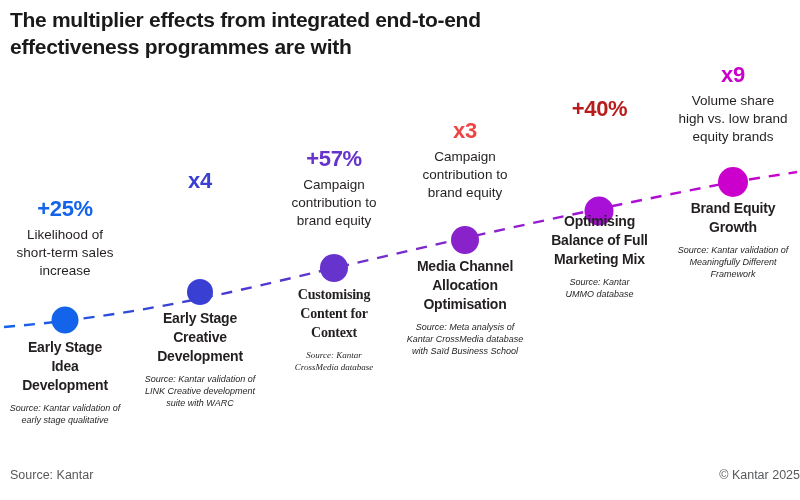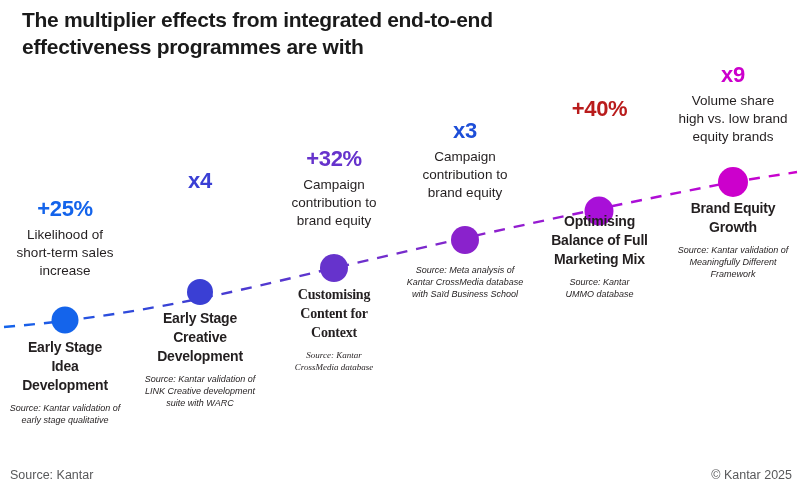--- a/index.html
+++ b/index.html
@@ -15,21 +15,20 @@
     overflow: hidden;
     position: relative;
   }
 
   
   #title-block {
     position: absolute;
     left: 10px;
     top: 6px;
     width: 700px;
-    margin-left: 12px;
   }
   .title-line {
     font-size: 21px;
     font-weight: bold;
     line-height: 27px;
     letter-spacing: -0.3px;
     color: #1a1a1a;
     white-space: nowrap;
   }
 
@@ -99,21 +98,21 @@
   }
 
   
   #footer-left, #footer-right {
     position: absolute;
     bottom: 18px;
     font-size: 12.5px;
     color: #58595b;
   }
   #footer-left { left: 10px; }
-  #footer-right { right: 8px; margin-top: 32px; }
+  #footer-right { right: 0; margin-top: 32px; }
 </style>
 </head>
 <body>
 
 <div id="title-block">
   <div class="title-line">The multiplier effects from integrated end-to-end</div>
   <div class="title-line">effectiveness programmes are with</div>
 </div>
 
 <div id="journey">
@@ -150,37 +149,38 @@
     </div>
     <div class="node-dot" style="left:67px; top:292px; width:26px; height:26px; background:#3a3fd4;"></div>
     <div class="below-group" style="top:309px;">
       <div class="node-label">Early Stage<br>Creative<br>Development</div>
       <div class="node-source">Source: Kantar validation of<br>LINK Creative development<br>suite with WARC</div>
     </div>
   </div>
 
   <div class="node" style="left:268px; top:0; width:132px;">
     <div class="above-group" style="top:146px;">
-      <div class="stat-value" style="color:#6633cc">+32%</div>
+      <div class="stat-value" style="color:#6633cc">+57%</div>
       <div class="stat-desc">Campaign<br>contribution to<br>brand equity</div>
     </div>
     <div class="node-dot" style="left:66px; top:268px; width:28px; height:28px; background:#6633cc;"></div>
     <div class="below-group" style="top:285px;font-family:Liberation Serif, serif;">
       <div class="node-label">Customising<br>Content for<br>Context</div>
       <div class="node-source">Source: Kantar<br>CrossMedia database</div>
     </div>
   </div>
 
   <div class="node" style="left:398px; top:0; width:134px;">
     <div class="above-group" style="top:118px;">
-      <div class="stat-value" style="color:#1d4ed8">x3</div>
+      <div class="stat-value" style="color:#ef4444">x3</div>
       <div class="stat-desc">Campaign<br>contribution to<br>brand equity</div>
     </div>
     <div class="node-dot" style="left:67px; top:240px; width:28px; height:28px; background:#8a22cc;"></div>
     <div class="below-group" style="top:257px;">
+      <div class="node-label">Media Channel<br>Allocation<br>Optimisation</div>
       <div class="node-source">Source: Meta analysis of<br>Kantar CrossMedia database<br>with Saïd Business School</div>
     </div>
   </div>
 
   <div class="node" style="left:533px; top:0; width:133px;">
     <div class="above-group" style="top:96px;">
       <div class="stat-value" style="color:#b91c1c">+40%</div>
     </div>
     <div class="node-dot" style="left:66px; top:211px; width:29px; height:29px; background:#a810d8;"></div>
     <div class="below-group" style="top:212px;">

